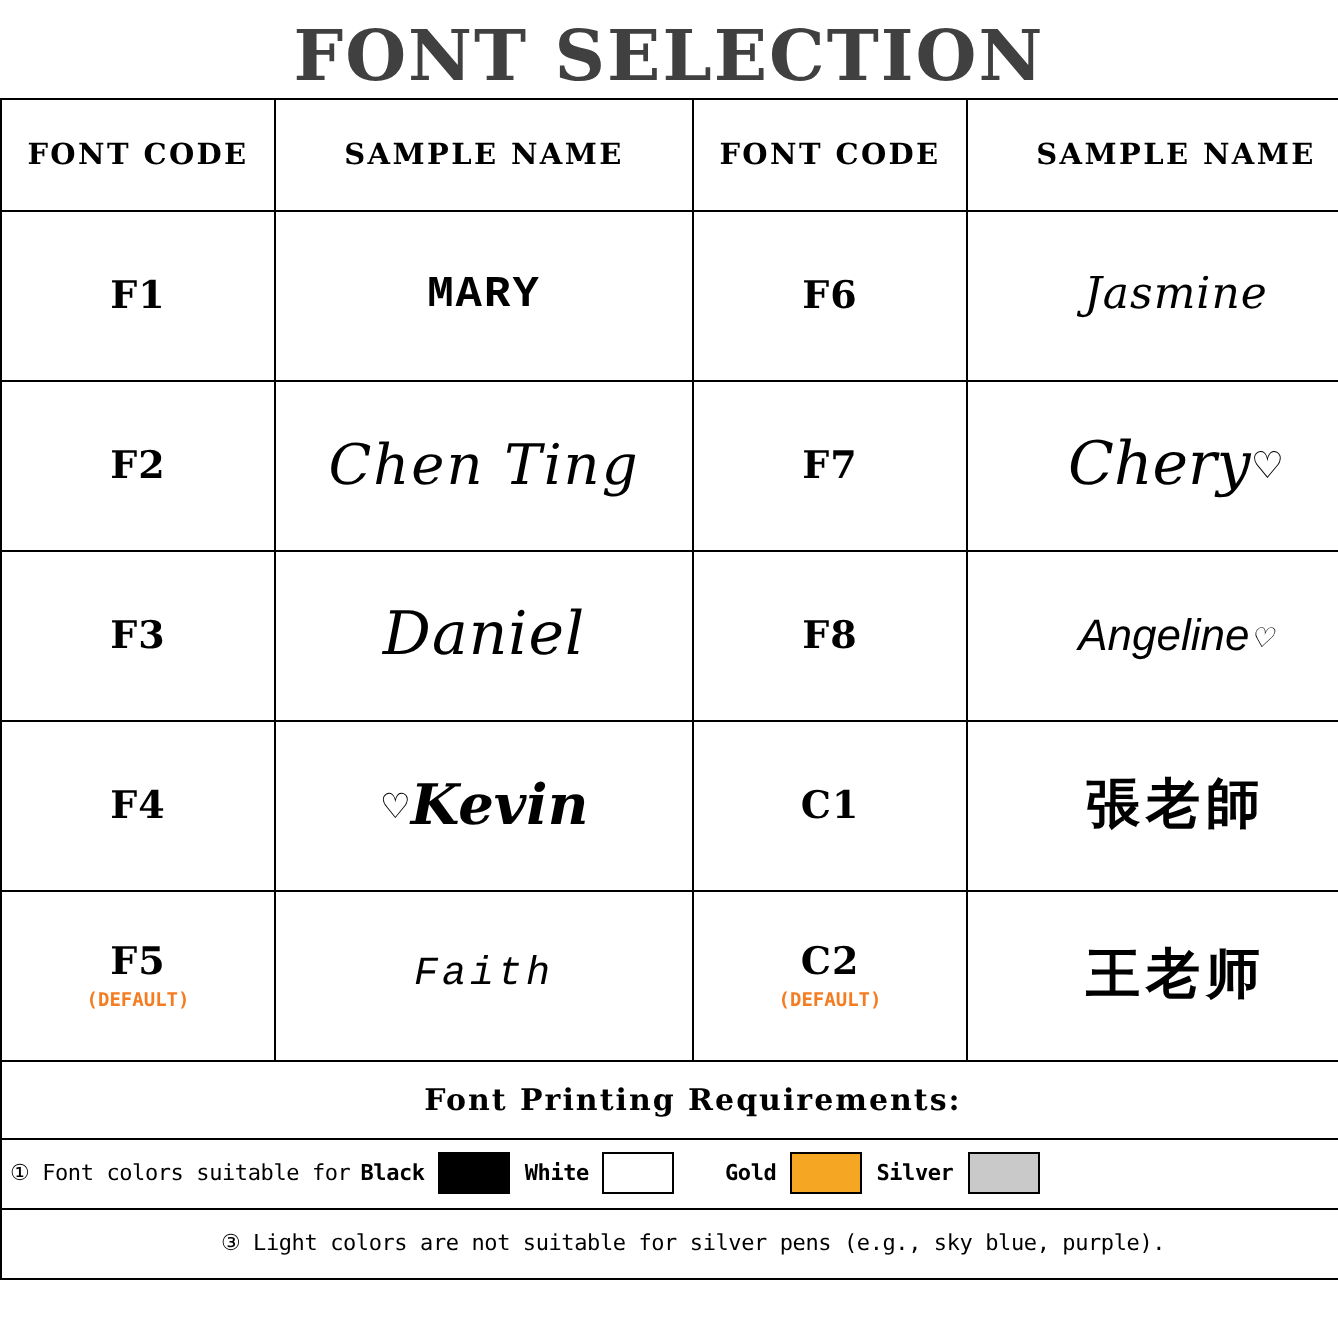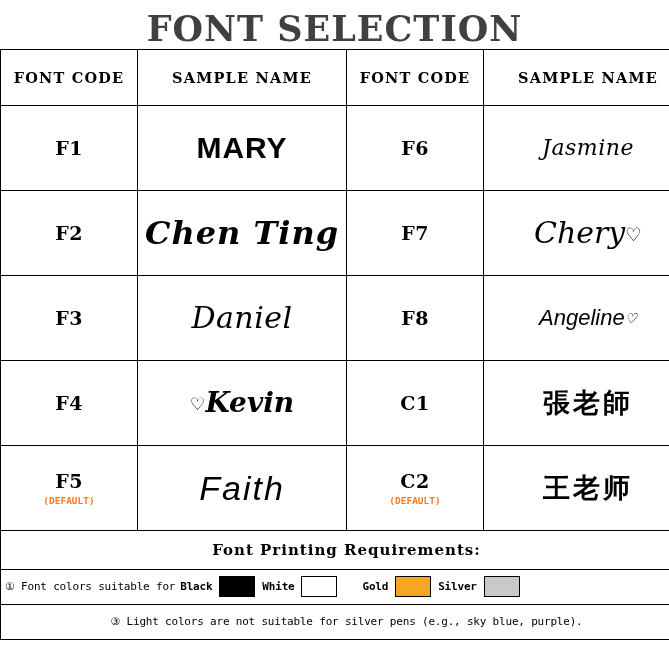--- a/index.html
+++ b/index.html
@@ -72,49 +72,48 @@
     font-family: "DejaVu Sans Mono", monospace;
     font-size: 9.5px;
     font-weight: bold;
     letter-spacing: 0px;
     margin-top: 3px;
   }
   .sample {
     line-height: 1;
   }
   .s-f1 {
-    font-family: Liberation Sans, sans-serif;
-    font-weight: bold;
-    font-size: 30px;
+    font-family: Liberation Mono, monospace;
+    font-weight: bold;
+    font-size: 22px;
     letter-spacing: 1px;
     margin-top: 27px;
   }
   .s-f2 {
     font-family: "DejaVu Serif", serif;
     font-style: italic;
-    font-size: 32px;
-    letter-spacing: 1px;
-    font-weight: bold;
+    font-size: 28px;
+    letter-spacing: 1px;
   }
   .s-f3 {
     font-family: "DejaVu Serif", serif;
     font-style: italic;
     font-size: 30px;
     letter-spacing: 0.5px;
   }
   .s-f4 {
     font-family: "DejaVu Serif", serif;
     font-weight: bold;
     font-style: italic;
     font-size: 28px;
   }
   .s-f5 {
-    font-family: Liberation Sans, sans-serif;
-    font-style: italic;
-    font-size: 34px;
+    font-family: Liberation Mono, monospace;
+    font-style: italic;
+    font-size: 20px;
     letter-spacing: 2px;
   }
   .s-f6 {
     font-family: "DejaVu Serif", serif;
     font-style: italic;
     font-size: 22px;
     letter-spacing: 0.5px;
   }
   .s-f7 {
     font-family: "DejaVu Serif", serif;

